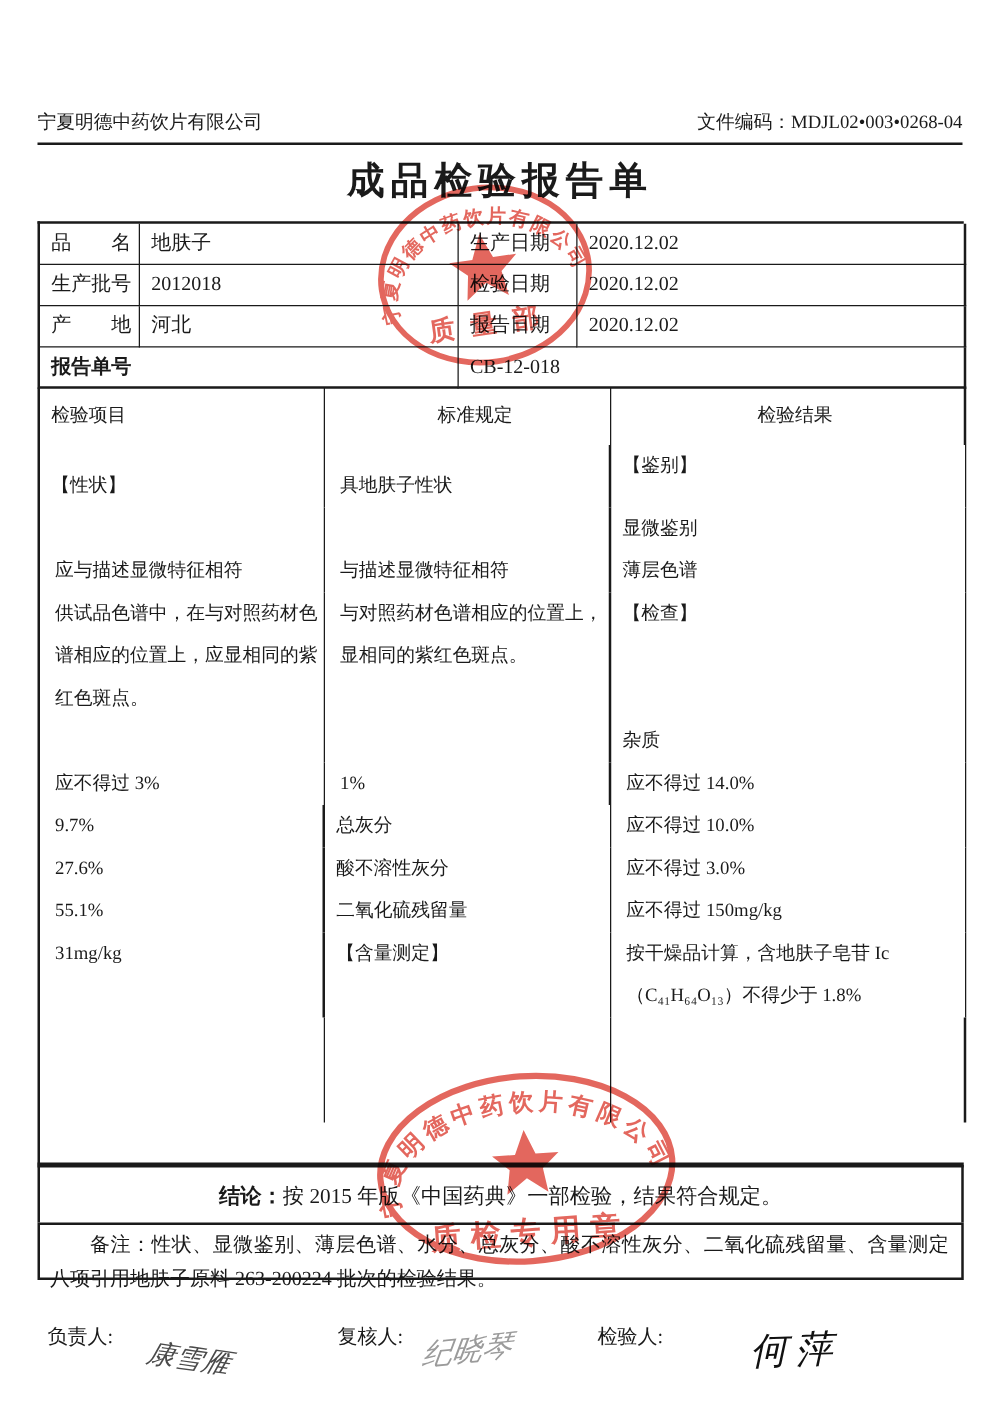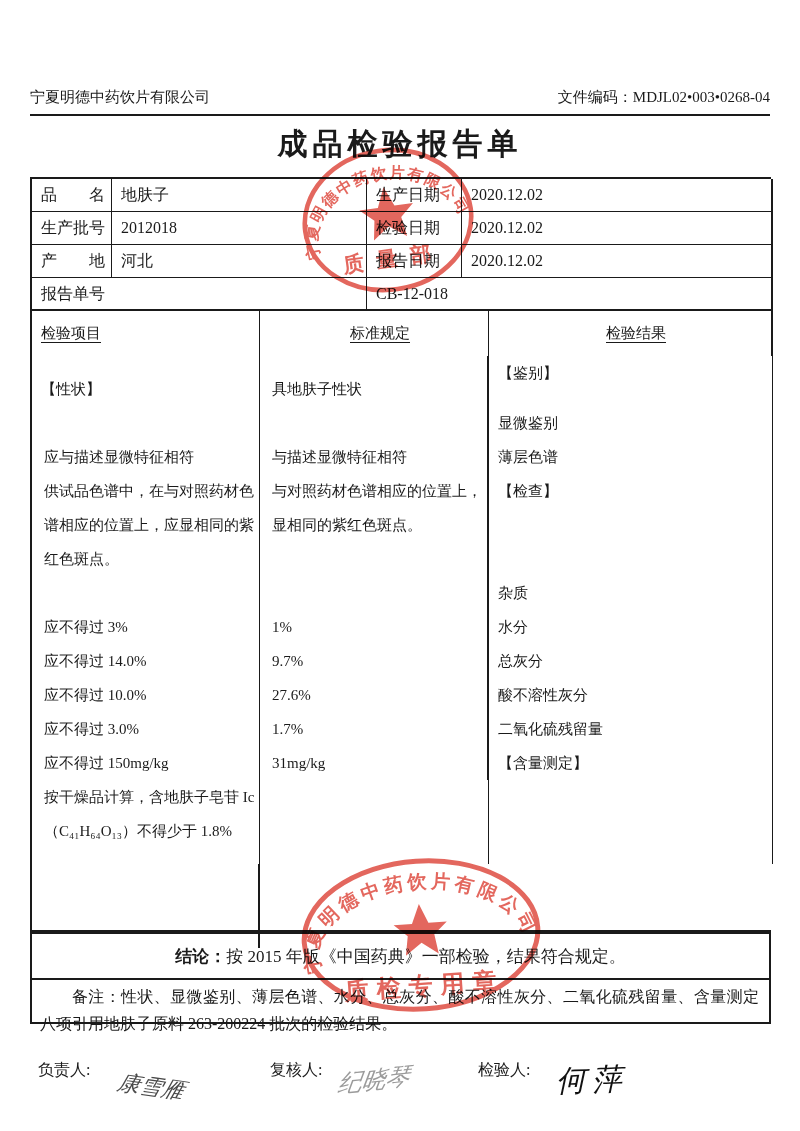--- a/index.html
+++ b/index.html
@@ -15,54 +15,54 @@
            font-size:30px; font-weight:bold; letter-spacing:5px; }
 
   
   .info { position:absolute; left:30px; top:137px; width:741px;
           display:grid; grid-template-columns:80px 255px 95px 311px;
           border-top:2px solid #1a1a1a; border-left:2px solid #1a1a1a; font-size:16px; }
   .info .cell { border-right:1px solid #1a1a1a; border-bottom:1px solid #1a1a1a;
                 height:33px; line-height:32px; padding-left:9px; overflow:hidden; }
   .info .lab { padding-left:9px; }
   .info .cr { border-right:2px solid #1a1a1a; }
-  .info .span2 { grid-column:1 / span 2; }
+  .info .span2 { grid-column:1 / span 2;font-weight:bold; }
   .info .span2v { grid-column:3 / span 2; border-right:2px solid #1a1a1a; }
   .info .bb { border-bottom:2px solid #1a1a1a; }
 
   
   .insp { position:absolute; left:30px; top:270px; width:741px; height:622px;
           border-left:2px solid #1a1a1a; border-bottom:2px solid #1a1a1a;
           display:grid; grid-template-columns:228px 229px 284px;
           grid-auto-rows:min-content; font-size:15px; }
   .insp .c { border-right:1px solid #1a1a1a; padding:0 0 0 9px; line-height:34px; }
   .insp .c3 { border-right:2px solid #1a1a1a; padding-left:12px; }
   .insp .c2 { padding-left:12px; }
   .insp .hcell { height:46px; padding-top:6px; }
   .insp .hc { text-align:center; }
-  .insp .hc span, .insp .hl span { text-decoration:underline; text-underline-offset:4px; }
+  .insp .hc span, .insp .hl span { text-underline-offset:4px; }
   .insp .padtop { padding-top:16px; }
   .insp .fill { height:84px; }
   .wrapln { line-height:34px; }
 
   
   .concl { position:absolute; left:30px; top:892px; width:741px; height:46px;
            border:2px solid #1a1a1a; border-bottom:none; display:flex; align-items:center;
            justify-content:center; font-size:17px; }
   .concl b { font-weight:bold;text-align:right; }
   .note { position:absolute; left:30px; top:938px; width:741px; height:46px;
           border:2px solid #1a1a1a; font-size:16px; padding:3px 10px 0 8px; }
   .note p { text-indent:2em; line-height:27px; text-align:justify; }
   .note b { font-weight:normal; }
 
   
   .sigrow { position:absolute; left:38px; top:1018px; width:724px; display:flex;
             font-size:16px; }
   .siggrp { display:flex; align-items:flex-start; }
-  .sg1 { width:232px; } .sg2 { width:208px; } .sg3 { width:250px; }
+  .sg1 { width:232px; } .sg2 { width:208px; } .sg3 { width:250px;gap:44px; }
   .siglabel { line-height:24px; white-space:nowrap; }
   .sig { font-style:italic; white-space:nowrap; }
   .sig1 { font-size:22px; color:#4a4a4a; transform:rotate(8deg) skewX(-8deg); margin:14px 0 0 28px; }
   .sig2 { font-size:24px; color:#9b9b9b; transform:rotate(-6deg) skewX(-14deg); margin:6px 0 0 16px; }
   .sig3 { font-size:30px; color:#111; letter-spacing:6px; transform:rotate(-2deg); margin:2px 0 0 26px; }
 
   
   .stamp { position:absolute; mix-blend-mode:multiply; opacity:.88; pointer-events:none; }
   .stamp-top { left:292px; top:102px; width:192px; height:156px; transform:rotate(-8deg); }
   .stamp-bottom { left:296px; top:812px; width:250px; height:166px; transform:rotate(-4deg); }
@@ -120,31 +120,30 @@
     <div class="c c3 wrapln">与对照药材色谱相应的位置上，显相同的紫红色斑点。</div>
 
     <div class="c">【检查】</div>
     <div class="c c2"></div>
     <div class="c c3"></div>
 
     <div class="c">杂质</div>
     <div class="c c2">应不得过 3%</div>
     <div class="c c3">1%</div>
 
-    <div class="c">水分</div>
     <div class="c c2">应不得过 14.0%</div>
     <div class="c c3">9.7%</div>
 
     <div class="c">总灰分</div>
     <div class="c c2">应不得过 10.0%</div>
     <div class="c c3">27.6%</div>
 
     <div class="c">酸不溶性灰分</div>
     <div class="c c2">应不得过 3.0%</div>
-    <div class="c c3">1.7%</div>
+    <div class="c c3">55.1%</div>
 
     <div class="c">二氧化硫残留量</div>
     <div class="c c2">应不得过 150mg/kg</div>
     <div class="c c3">31mg/kg</div>
 
     <div class="c">【含量测定】</div>
     <div class="c c2 wrapln">按干燥品计算，含地肤子皂苷 Ic（C₄₁H₆₄O₁₃）不得少于 1.8%</div>
 
     <div class="c fill"></div>
     <div class="c c2 fill"></div>

